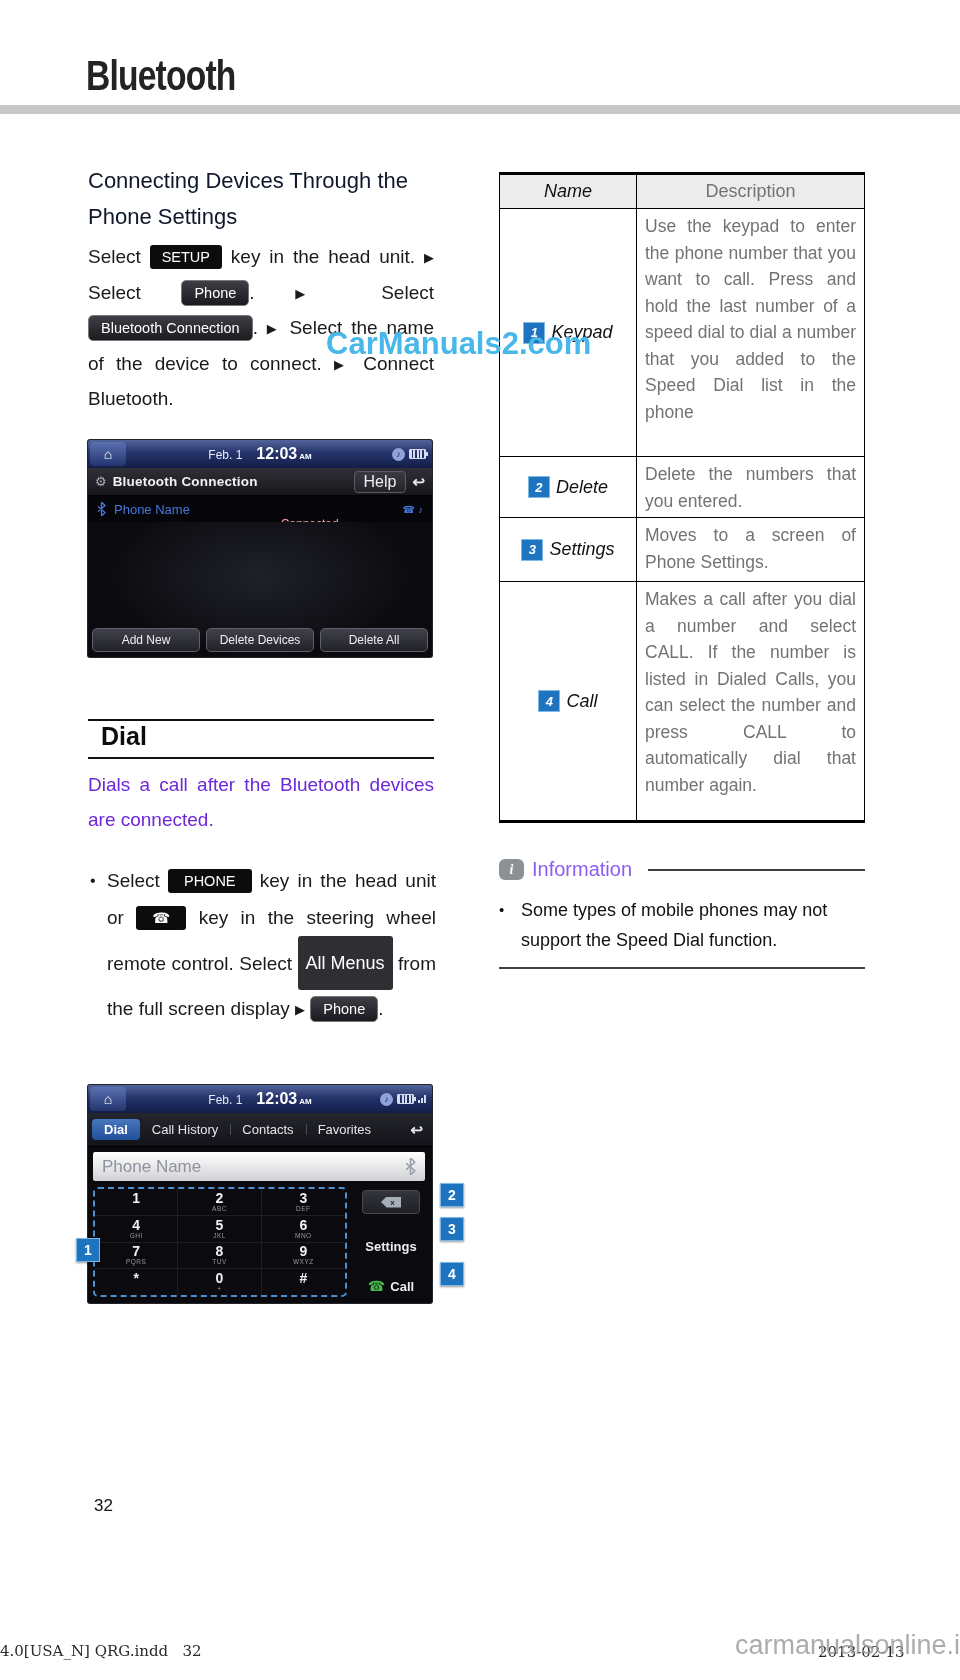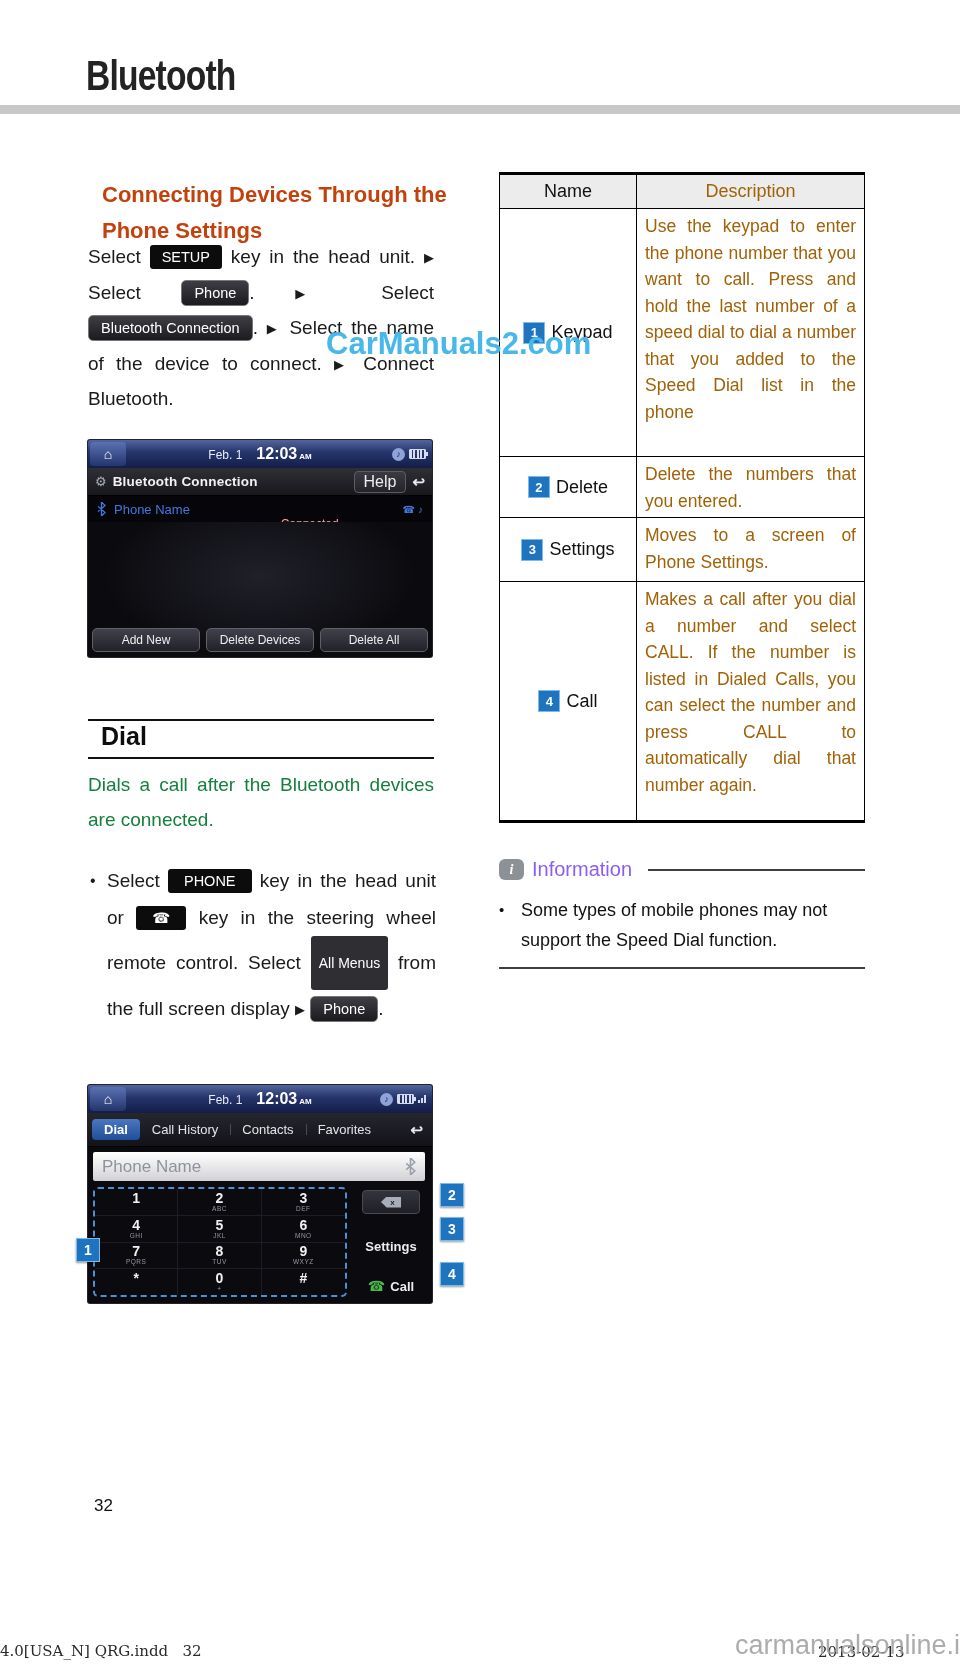--- a/index.html
+++ b/index.html
@@ -8,32 +8,32 @@
   
   .page-title{position:absolute;left:86px;top:52px;font-size:42px;font-weight:bold;color:#232323;transform:scaleX(.8);transform-origin:left;letter-spacing:-1px;margin:0;}
   .title-rule{position:absolute;left:0;top:105px;width:960px;height:9px;background:#c8c8c8;}
   .page-num{position:absolute;left:94px;top:1496px;font-size:17px;color:#111;}
   .wm-center{position:absolute;left:326px;top:326px;font-size:31px;font-weight:bold;color:#48b7e9;z-index:6;}
   .wm-bottom{position:absolute;left:735px;top:1630px;font-size:27px;color:#9e9e9e;z-index:6;opacity:.85;}
   .footer-left{position:absolute;left:0;top:1642px;font-family:"DejaVu Serif",serif;font-size:15px;color:#2a2a2a;white-space:pre;}
   .footer-right{position:absolute;left:818px;top:1643px;font-family:"DejaVu Serif",serif;font-size:15px;color:#2a2a2a;}
 
   
-  .h-connect{position:absolute;left:88px;top:163px;width:352px;font-size:22px;line-height:36px;font-weight:bold;color:#c2410c;margin:14px;}
+  .h-connect{position:absolute;left:88px;top:163px;width:352px;font-size:22px;line-height:36px;font-weight:normal;color:#0f172a;margin:0;}
   .para1{position:absolute;left:88px;top:240px;width:346px;font-size:19px;line-height:34.5px;text-align:justify;color:#1a1a1a;margin:0;}
   .arrow{font-size:13px;vertical-align:1px;}
   .inline-key{display:inline-block;background:#0c0c0c;color:#fff;font-size:14.5px;line-height:20px;padding:2px 12px;border-radius:3px;vertical-align:1px;white-space:nowrap;}
   .inline-key.rounded{background:linear-gradient(#3e3e44,#1a1a1f);border:1px solid #787878;border-radius:5px;}
-  .inline-key.small{font-size:14px;padding:17px 8px;background:#2e2e33;border-radius:3px;}
+  .inline-key.small{font-size:18px;padding:17px 8px;background:#2e2e33;border-radius:3px;}
   .inline-key.hard{padding:2px 16px;}
 
   .dial-rule1{position:absolute;left:88px;top:719px;width:346px;height:2px;background:#111;}
   .dial-heading{position:absolute;left:101px;top:722px;font-size:25px;font-weight:bold;color:#0d0d0d;margin:0;}
   .dial-rule2{position:absolute;left:88px;top:757px;width:346px;height:2px;background:#111;}
-  .dial-intro{position:absolute;left:88px;top:767px;width:346px;font-size:19px;line-height:35px;text-align:justify;color:#15803d;margin:0;}
+  .dial-intro{position:absolute;left:88px;top:767px;width:346px;font-size:19px;line-height:35px;text-align:justify;color:#6d28d9;margin:0;}
   .bullet-item{position:absolute;left:88px;top:862px;width:348px;font-size:19px;line-height:37px;text-align:justify;color:#1a1a1a;padding-left:19px;box-sizing:border-box;}
   .bullet-dot{position:absolute;left:2px;top:0;font-size:16px;}
 
   
   .shot{position:absolute;left:88px;width:344px;display:flex;flex-direction:column;box-shadow:0 0 0 1px #23232a;border-radius:2px;background:#0b0b0f;}
   .shot1{top:440px;height:217px;}
   .shot2{top:1085px;height:218px;}
   .statusbar{height:28px;background:linear-gradient(180deg,#53659c,#25346b 45%,#131d47);display:flex;align-items:center;position:relative;flex:none;border-radius:2px 2px 0 0;}
   .home-btn{width:36px;height:24px;margin-left:2px;border-radius:4px;background:linear-gradient(#5a71b2,#24356e);display:flex;align-items:center;justify-content:center;color:#fff;font-size:14px;flex:none;}
   .sb-center{position:absolute;left:0;right:0;display:flex;justify-content:center;align-items:baseline;gap:14px;color:#fff;pointer-events:none;}
@@ -90,22 +90,22 @@
   .callout{position:absolute;width:22px;height:22px;background:#1f74c0;border:1px solid #7fb9e6;box-shadow:0 1px 2px rgba(0,0,0,.4);color:#fff;font-size:14px;font-weight:bold;display:flex;align-items:center;justify-content:center;z-index:4;}
   .co1{left:76px;top:1238px;}
   .co2{left:440px;top:1183px;}
   .co3{left:440px;top:1217px;}
   .co4{left:440px;top:1262px;}
 
   
   .ref-table{position:absolute;left:499px;top:172px;width:366px;border-top:3px solid #000;border-bottom:3px solid #000;border-left:1px solid #000;border-right:1px solid #000;box-sizing:border-box;background:#fff;}
   .t-row{display:flex;box-sizing:border-box;}
   .t-row + .t-row{border-top:1px solid #000;}
-  .t-name{width:137px;flex:none;display:flex;align-items:center;justify-content:center;gap:6px;border-right:1px solid #000;box-sizing:border-box;font-size:18px;color:#111;}
-  .t-desc{flex:1;padding:4px 8px;font-size:17.5px;line-height:26.5px;text-align:justify;color:#a16207;box-sizing:border-box;display:block;}
+  .t-name{width:137px;flex:none;display:flex;align-items:center;justify-content:center;gap:6px;border-right:1px solid #000;box-sizing:border-box;font-size:18px;color:#111;font-style:italic;}
+  .t-desc{flex:1;padding:4px 8px;font-size:17.5px;line-height:26.5px;text-align:justify;color:#737373;box-sizing:border-box;display:block;}
   .t-head{height:33px;background:#ececec;}
   .t-head .t-desc{display:flex;align-items:center;justify-content:center;text-align:center;font-size:18px;padding:0;}
   .row-keypad{height:248px;}
   .row-delete{height:61px;}
   .row-settings{height:64px;}
   .row-call{height:239px;}
   .t-callout{width:20px;height:20px;flex:none;background:#1f74c0;border:1px solid #7fb9e6;color:#fff;font-size:13px;font-weight:bold;display:flex;align-items:center;justify-content:center;}
 
   
   .info-sec{position:absolute;left:499px;top:858px;width:366px;}

